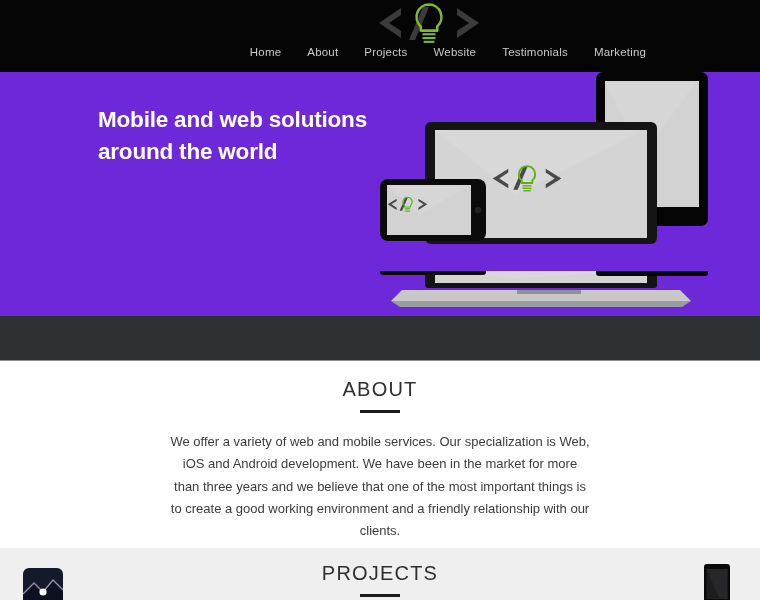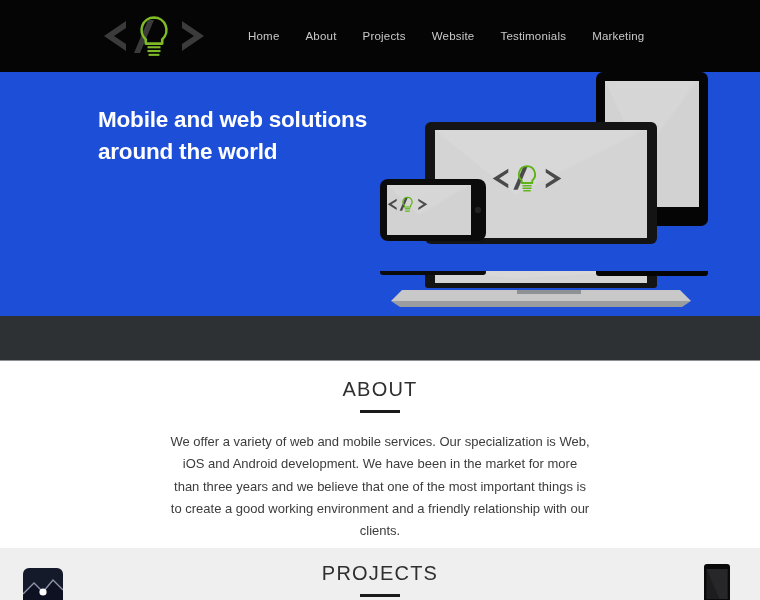--- a/index.html
+++ b/index.html
@@ -24,20 +24,21 @@
 
   
   .site-header {
     position: relative;
     height: 72px;
     background: #050505;
     display: flex;
     align-items: center;
     box-sizing: border-box;
     padding: 0 0 0 98px;
+    flex-direction: column;
   }
   .logo {
     width: 112px;
     height: 46px;
     position: relative;
     flex: 0 0 auto;
   }
   .logo svg { display: block; width: 112px; height: 46px; }
 
   .main-nav {
@@ -52,21 +53,21 @@
     letter-spacing: .2px;
     text-decoration: none;
     white-space: nowrap;
     cursor: pointer;
   }
 
   
   .hero {
     position: relative;
     height: 244px;
-    background: #1d4ed8;
+    background: #6d28d9;
     overflow: hidden;
   }
   .hero-copy {
     position: absolute;
     left: 98px;
     top: 32px;
     width: 300px;
     z-index: 4;
   }
   .hero-title {

